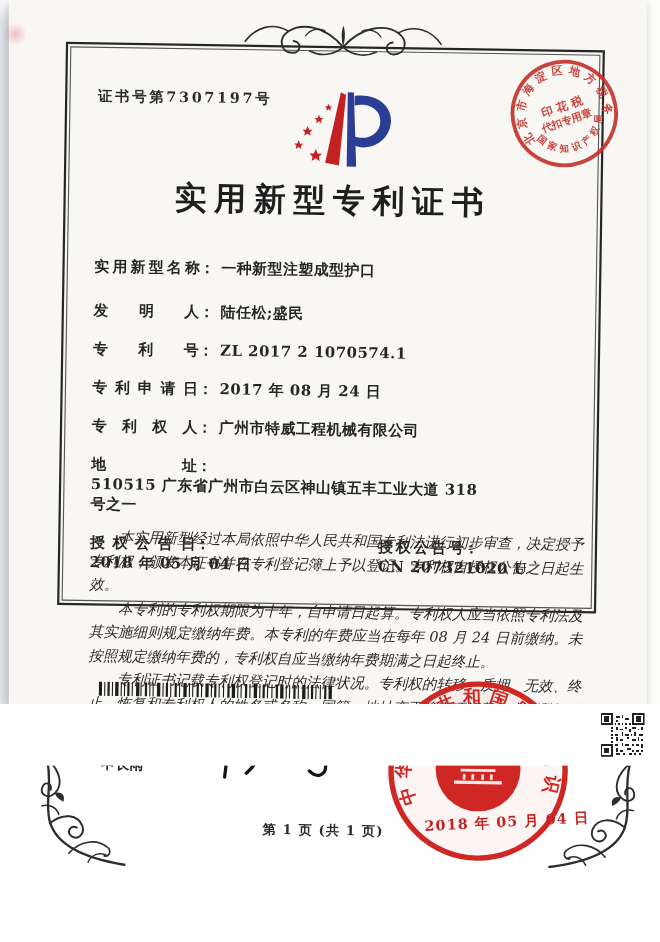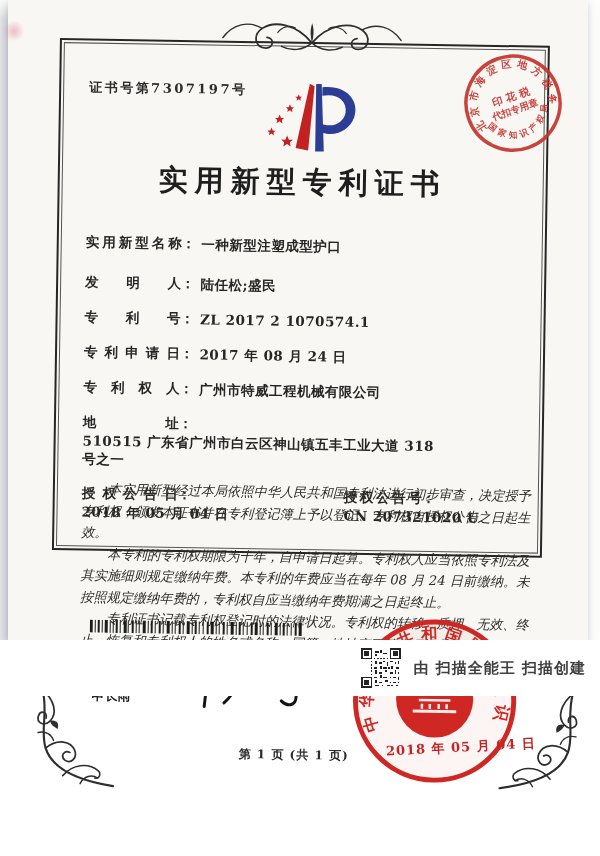--- a/index.html
+++ b/index.html
@@ -226,15 +226,14 @@
         <path fill="#fff" d="M1 1h5v5h-5z"></path>
         <path fill="#222" d="M2 2h3v3h-3z"></path>
       <path fill="#222" d="M18 0h7v7h-7z"></path>
         <path fill="#fff" d="M19 1h5v5h-5z"></path>
         <path fill="#222" d="M20 2h3v3h-3z"></path>
       <path fill="#222" d="M0 18h7v7h-7z"></path>
         <path fill="#fff" d="M1 19h5v5h-5z"></path>
         <path fill="#222" d="M2 20h3v3h-3z"></path>
       <path fill="#222" d="M8 6h1v1h-1z M10 6h1v1h-1z M12 6h1v1h-1z M14 6h1v1h-1z M16 6h1v1h-1z M6 8h1v1h-1z M6 10h1v1h-1z M6 12h1v1h-1z M6 14h1v1h-1z M6 16h1v1h-1z M9 2h2v1h-2z M12 1h1v2h-1z M9 4h1v1h-1z M14 3h2v1h-2z M9 8h1v2h-1z M11 9h2v1h-2z M14 8h1v1h-1z M16 9h1v2h-1z M18 8h2v1h-2z M21 9h1v1h-1z M23 8h1v2h-1z M8 12h2v1h-2z M12 11h1v2h-1z M14 12h2v1h-2z M17 12h1v1h-1z M19 11h1v2h-1z M22 12h2v1h-2z M9 14h1v2h-1z M11 15h2v1h-2z M15 14h1v1h-1z M18 15h2v1h-2z M21 14h1v2h-1z M23 15h1v1h-1z M8 18h2v1h-2z M12 17h1v2h-1z M14 18h2v1h-2z M18 18h1v1h-1z M20 18h2v1h-2z M23 18h1v2h-1z M9 20h1v2h-1z M11 21h2v1h-2z M15 20h2v1h-2z M18 21h1v1h-1z M20 21h2v1h-2z M23 21h1v1h-1z M9 23h2v1h-2z M13 23h1v1h-1z M16 23h2v1h-2z M19 23h1v1h-1z M22 23h1v1h-1z"></path>
     </svg>
-    <span class="scan-text">由 扫描全能王 扫描创建</span>
   </div>
 </div>
 
 </body></html>

